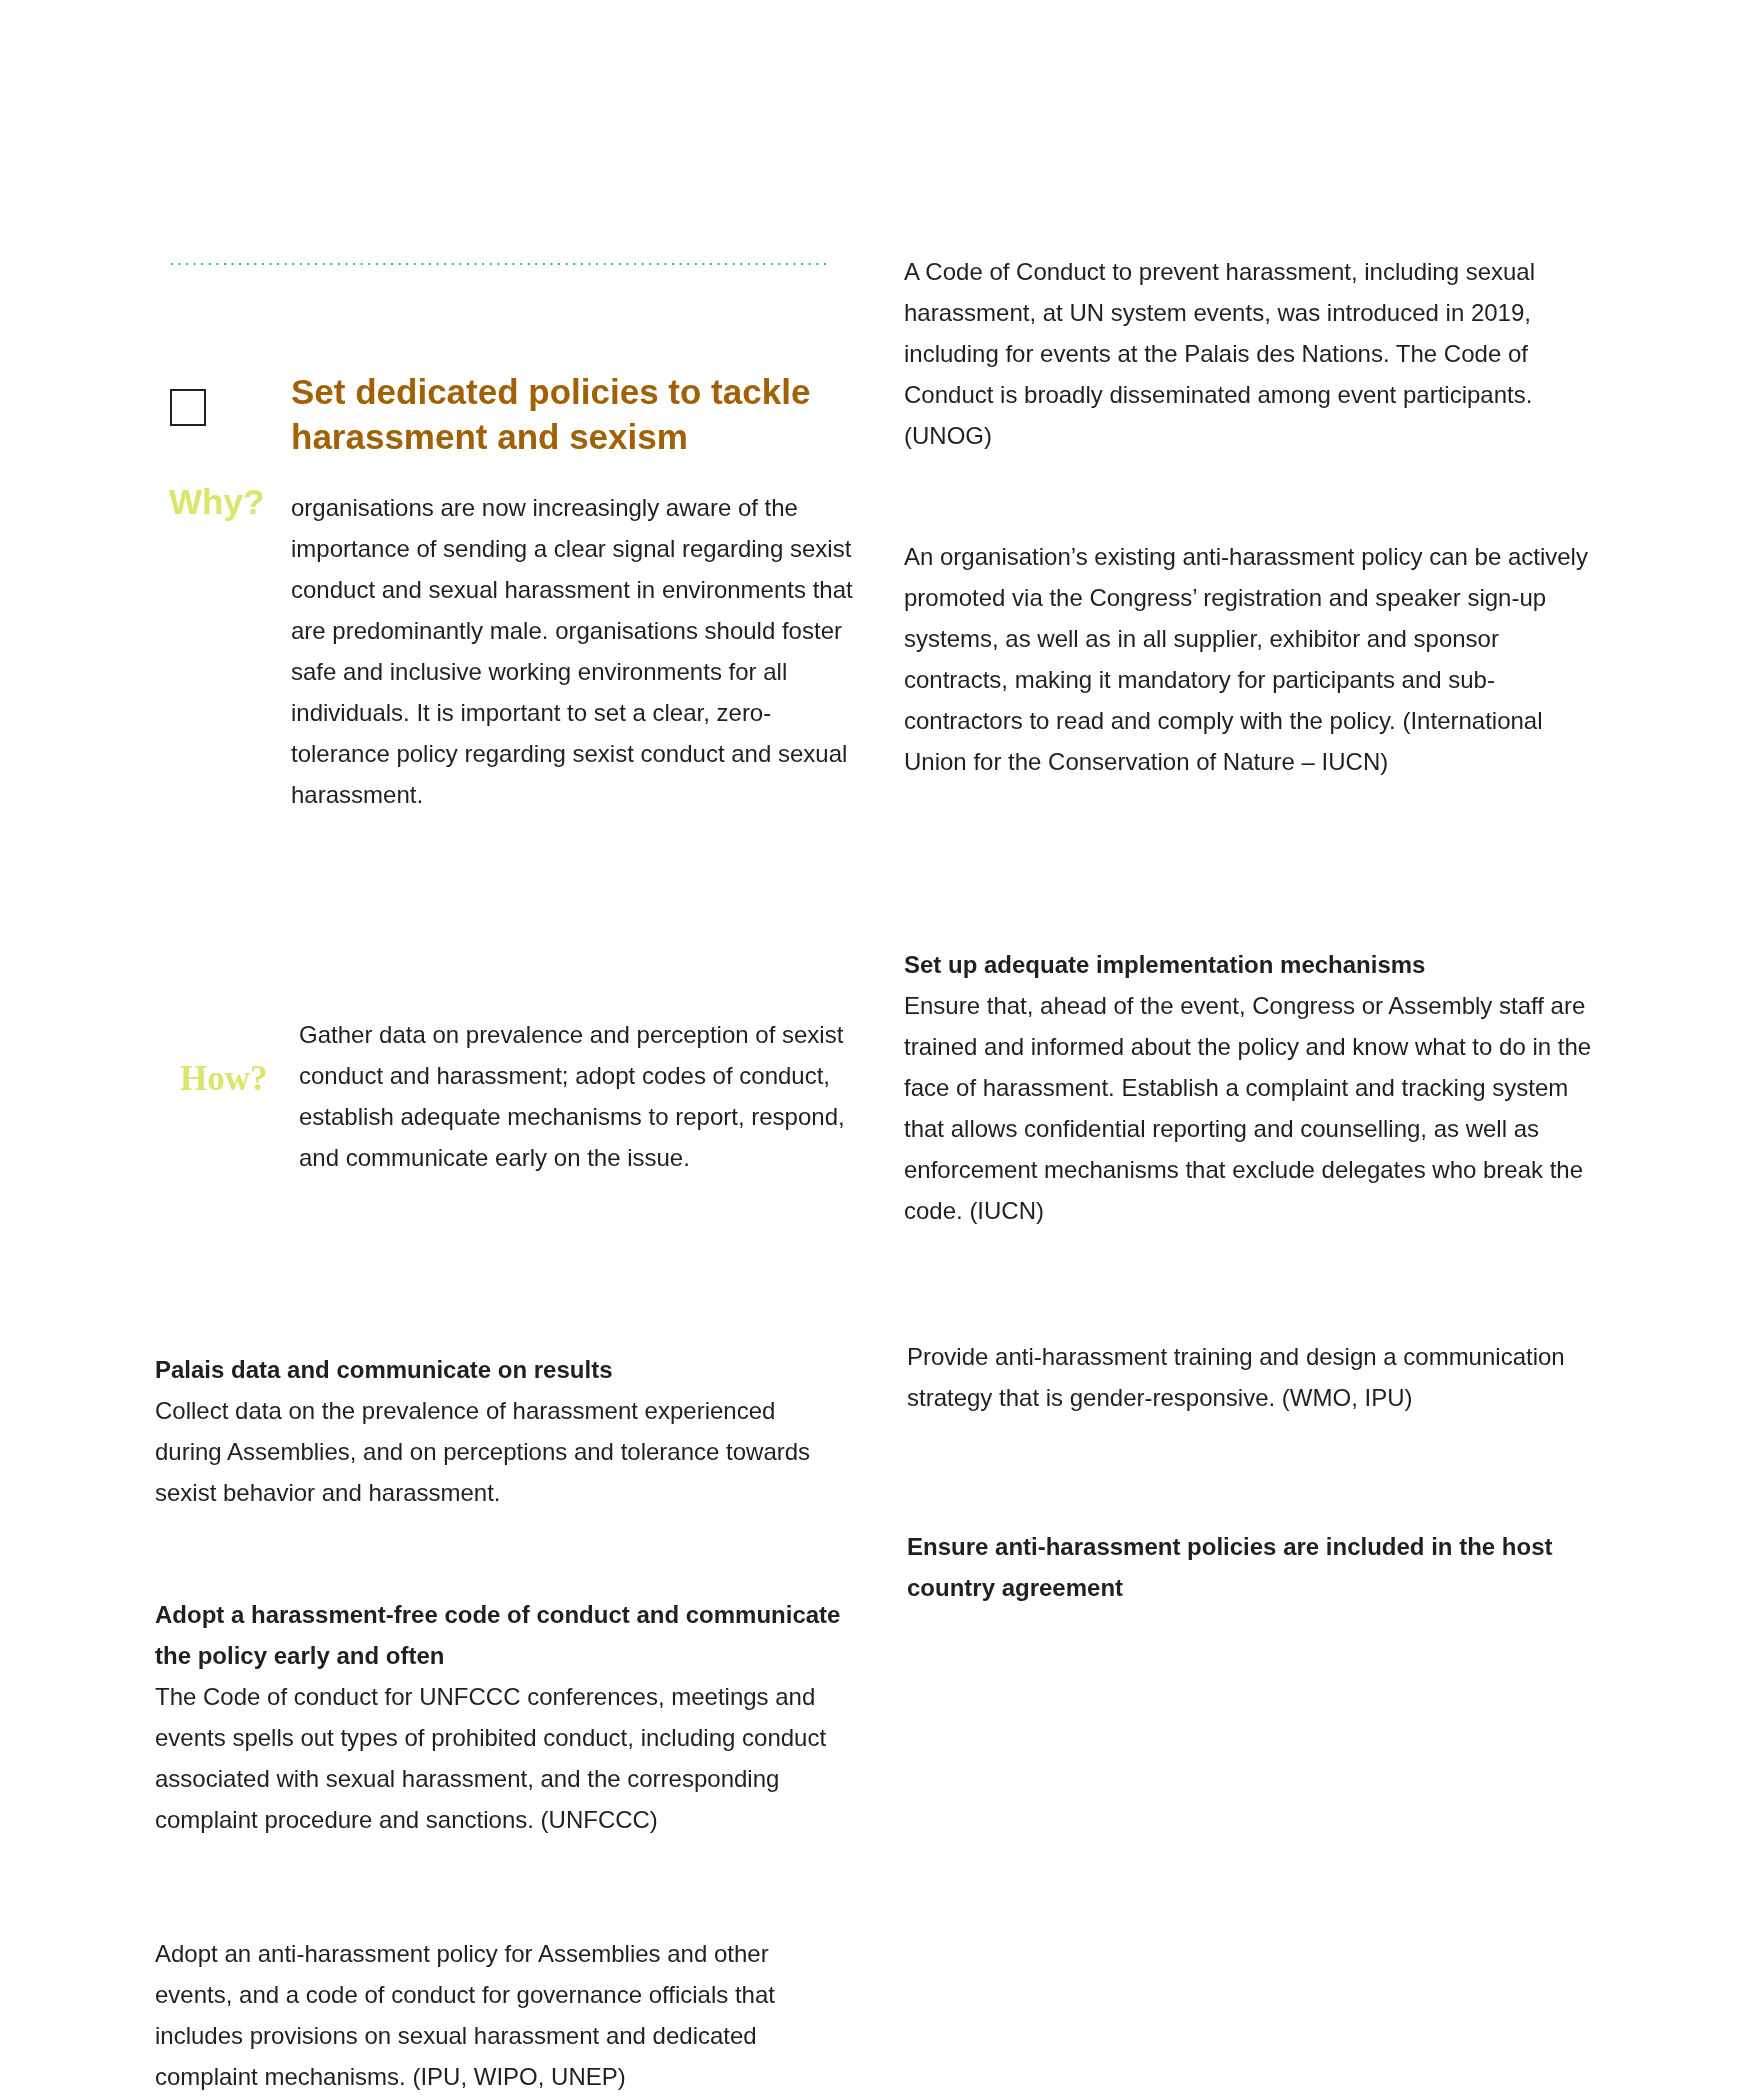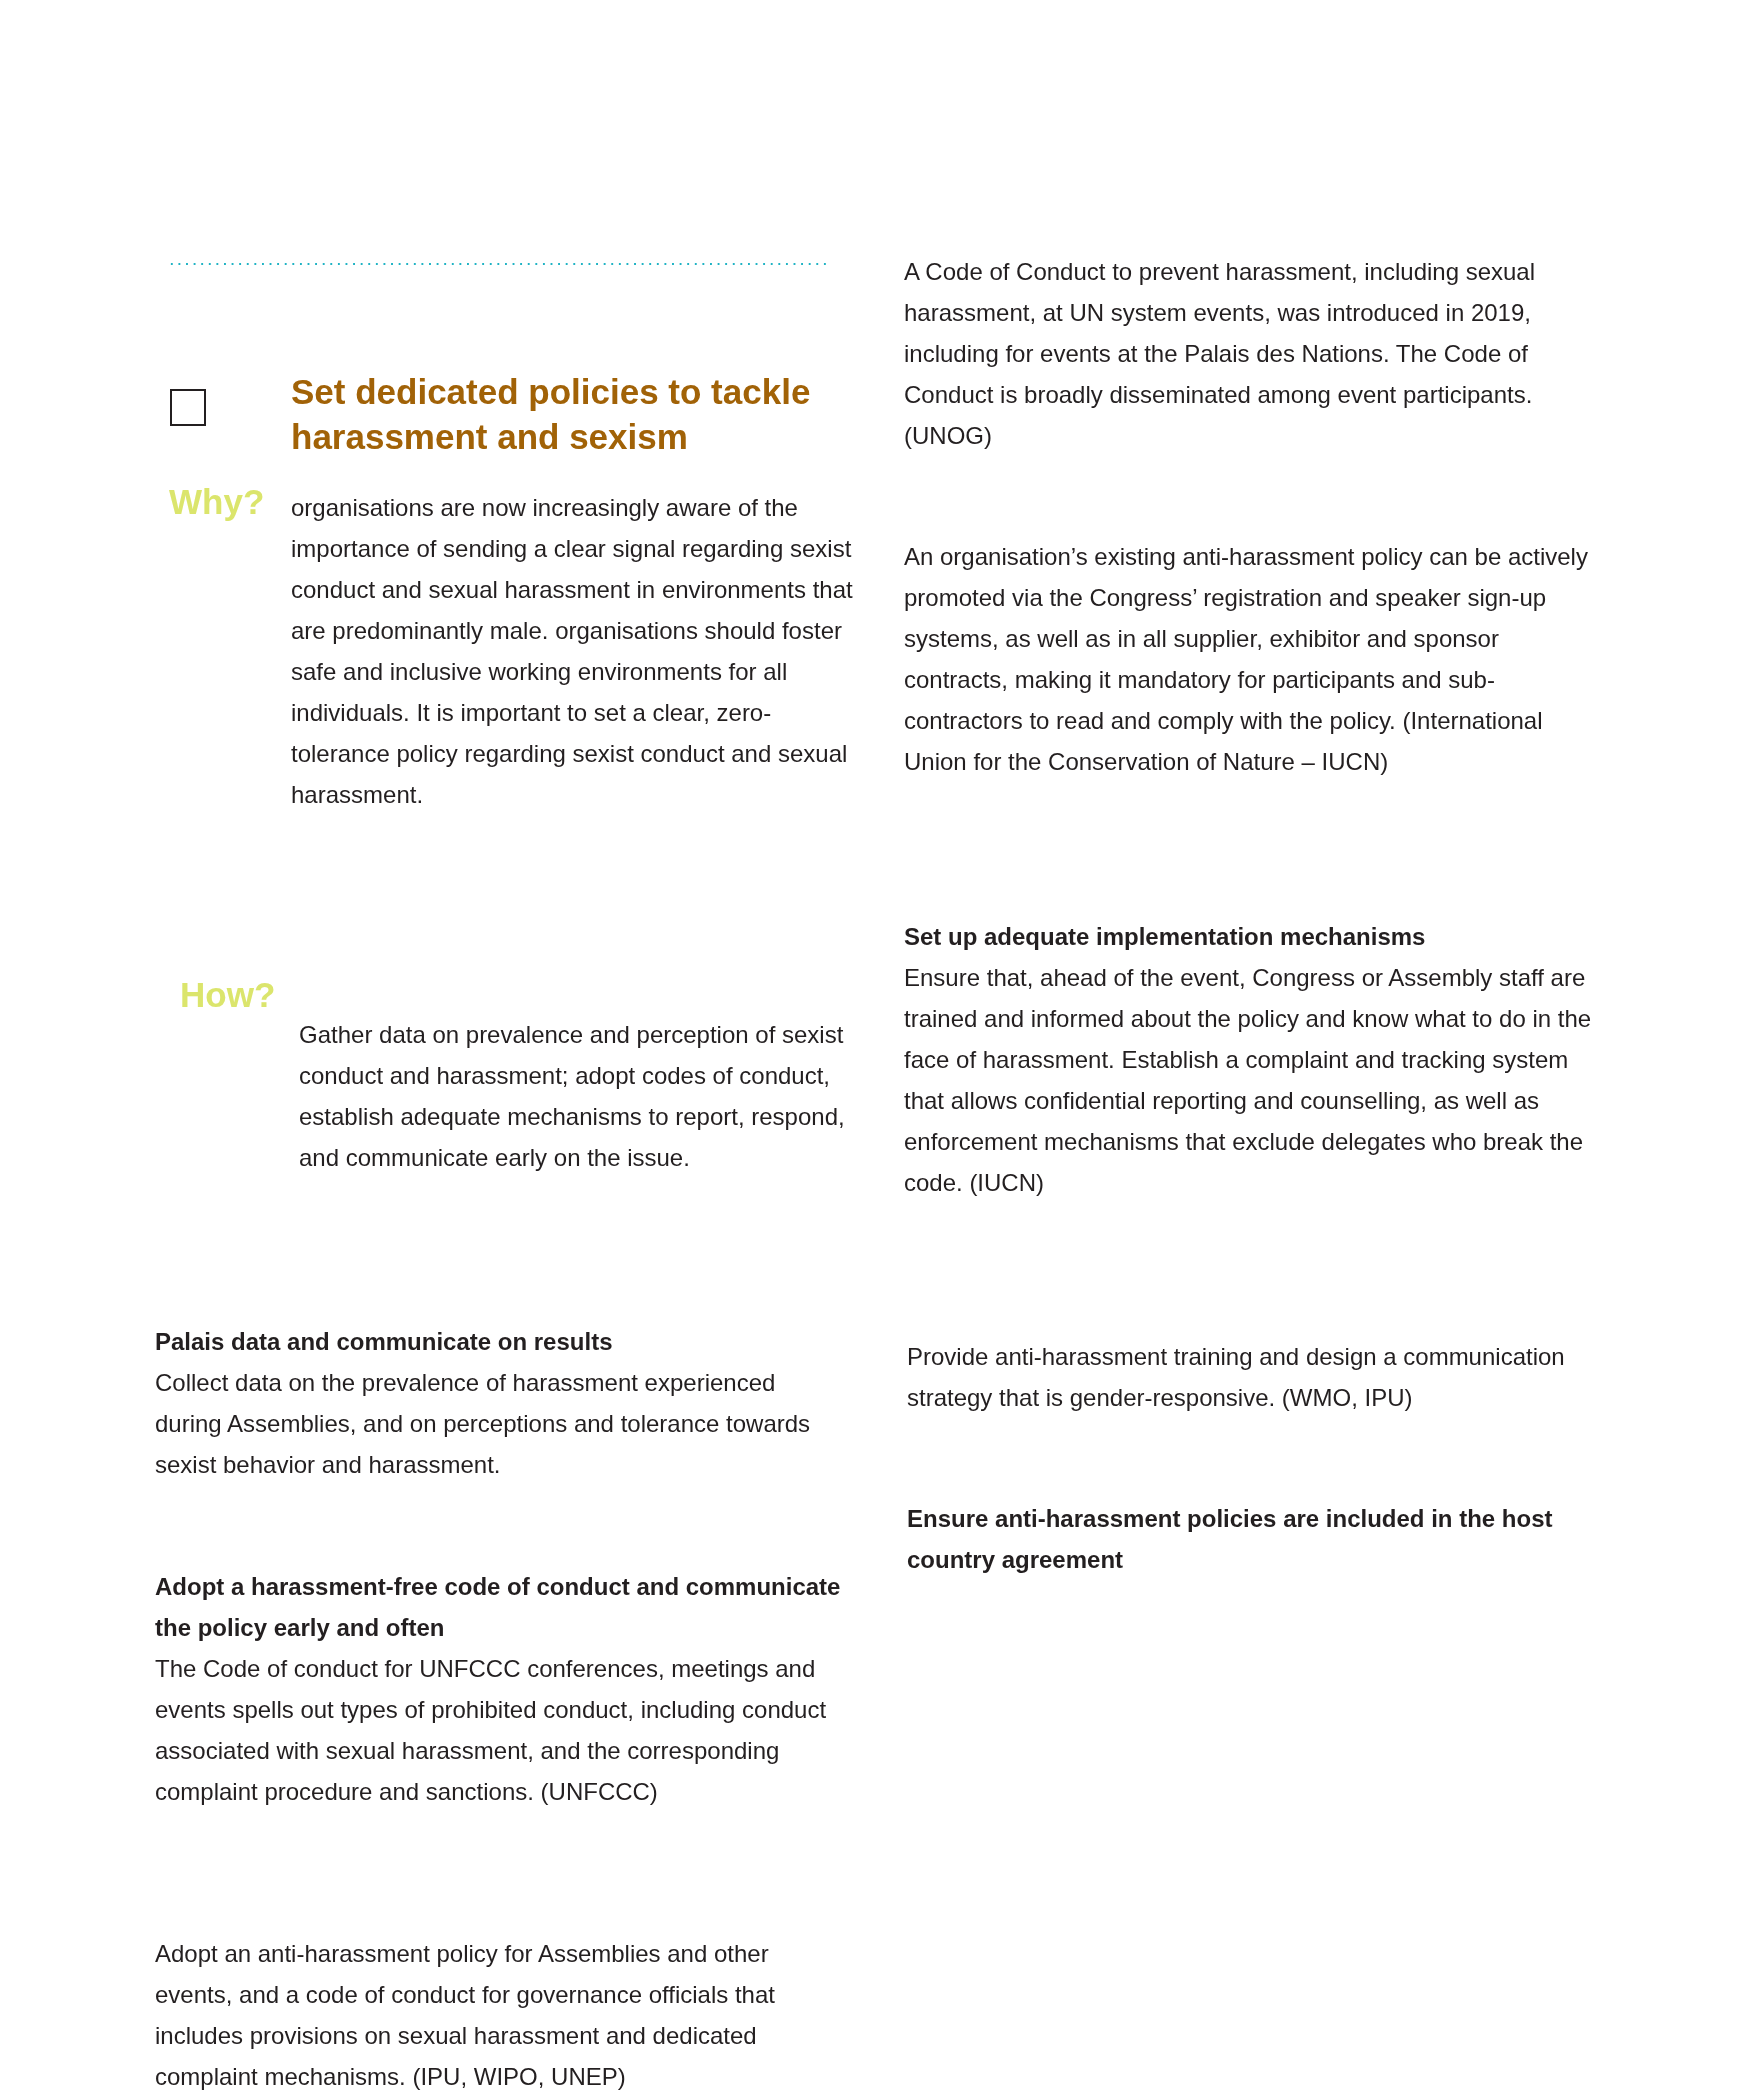--- a/index.html
+++ b/index.html
@@ -19,26 +19,26 @@
     border: 2.9px solid #231f20; box-sizing: border-box; background: #fff;
   }
   .heading {
     position: absolute; left: 291px; top: 369px; width: 558px;
     font-weight: bold; font-size: 35px; line-height: 45px; color: #a16207;
   }
   .tag {
     position: absolute; font-weight: bold; font-size: 35px; color: #dbe56c;
   }
   .why-tag { left: 169px; top: 482px; }
-  .how-tag { left: 180px; top: 975px; }
+  .how-tag { left: 180px; top: 1059px; font-family: Liberation Serif, serif; }
   .block {
     position: absolute; font-size: 24px; line-height: 41px; color: #231f20;
     margin: 0;
   }
-  .block b { font-weight: bold; display: block; }
+  .block b { font-weight: bold; display: block; margin-top: 28px; }
   .why-text { left: 291px; top: 487px; width: 571px; }
   .how-text { left: 291px; top: 1014px; width: 571px; margin-left: 8px; }
   .col-left { left: 155px; width: 692px; }
   .col-right { left: 904px; width: 692px; }
 </style>
 </head>
 <body>
 
 <div class="page">
 

